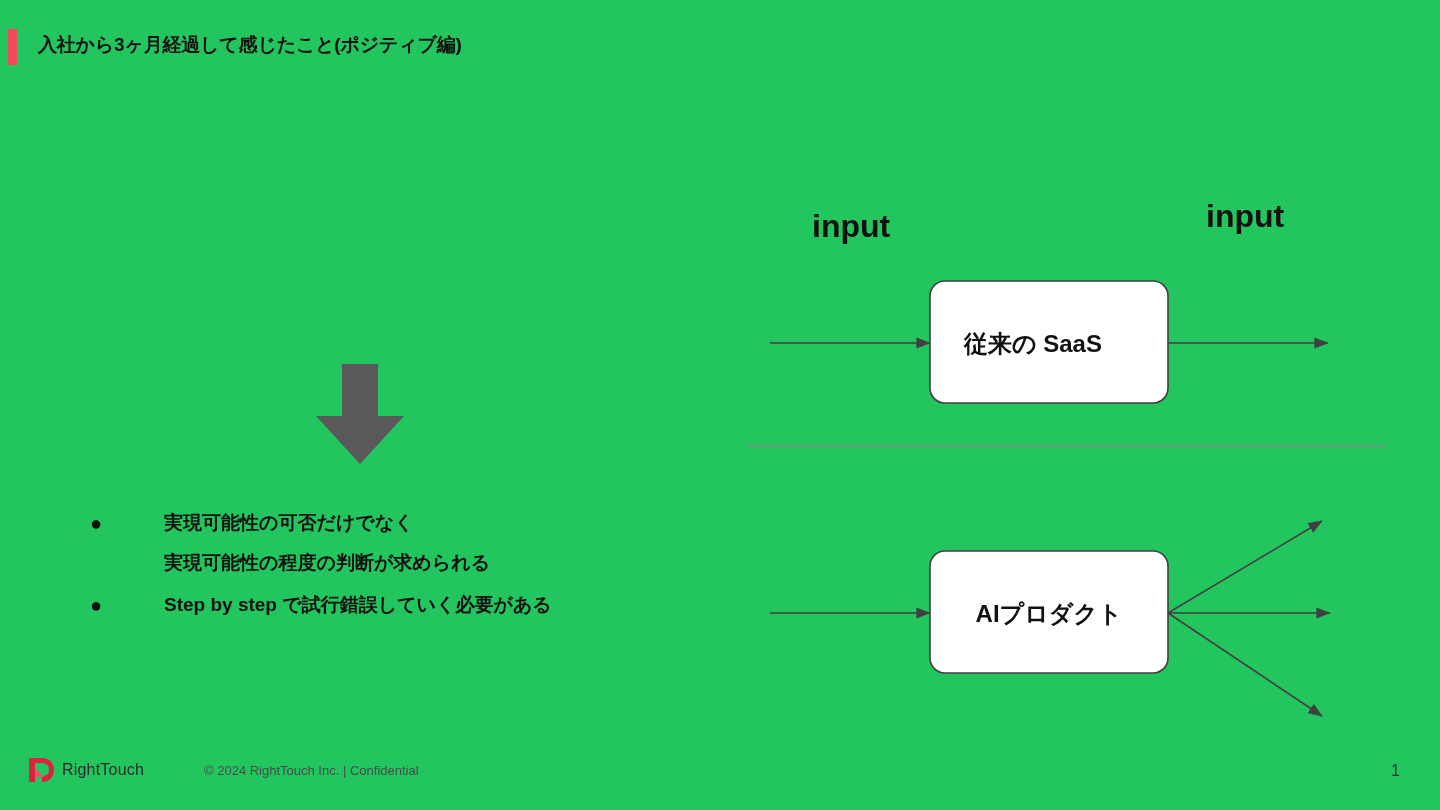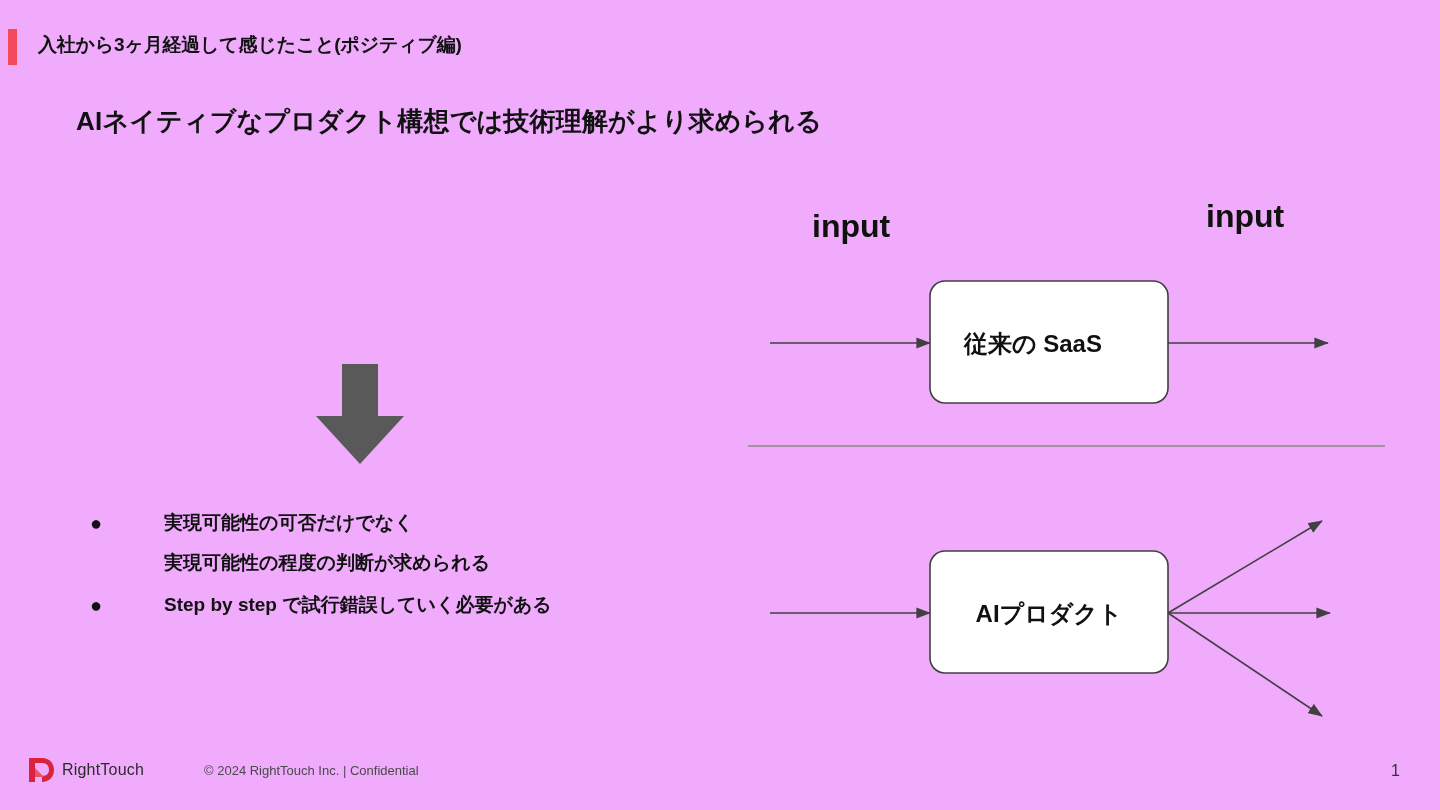--- a/index.html
+++ b/index.html
@@ -9,21 +9,21 @@
   }
   body {
     font-family: "Liberation Sans", "DejaVu Sans", sans-serif;
     color: #111111;
     -webkit-font-smoothing: antialiased;
   }
   #slide {
     position: relative;
     width: 1440px;
     height: 810px;
-    background: #f0abfc;
+    background: #22c55e;
     overflow: hidden;
   }
 
   
   .kicker-bar {
     position: absolute;
     left: 8px;
     top: 29px;
     width: 9px;
     height: 36px;
@@ -171,21 +171,20 @@
   }
 </style>
 </head>
 <body>
 
 <div id="slide">
 
   <div class="kicker-bar"></div>
   <div class="kicker-text">入社から3ヶ月経過して感じたこと(ポジティブ編)</div>
 
-  <div class="slide-title">AIネイティブなプロダクト構想では技術理解がより求められる</div>
 
 
   <div class="down-arrow">
     <svg width="88" height="100" viewBox="0 0 88 100" xmlns="http://www.w3.org/2000/svg">
       <polygon points="26,0 62,0 62,52 88,52 44,100 0,52 26,52" fill="#595959"></polygon>
     </svg>
   </div>
 
   <div class="bullets">
     <div class="bullet-row">

